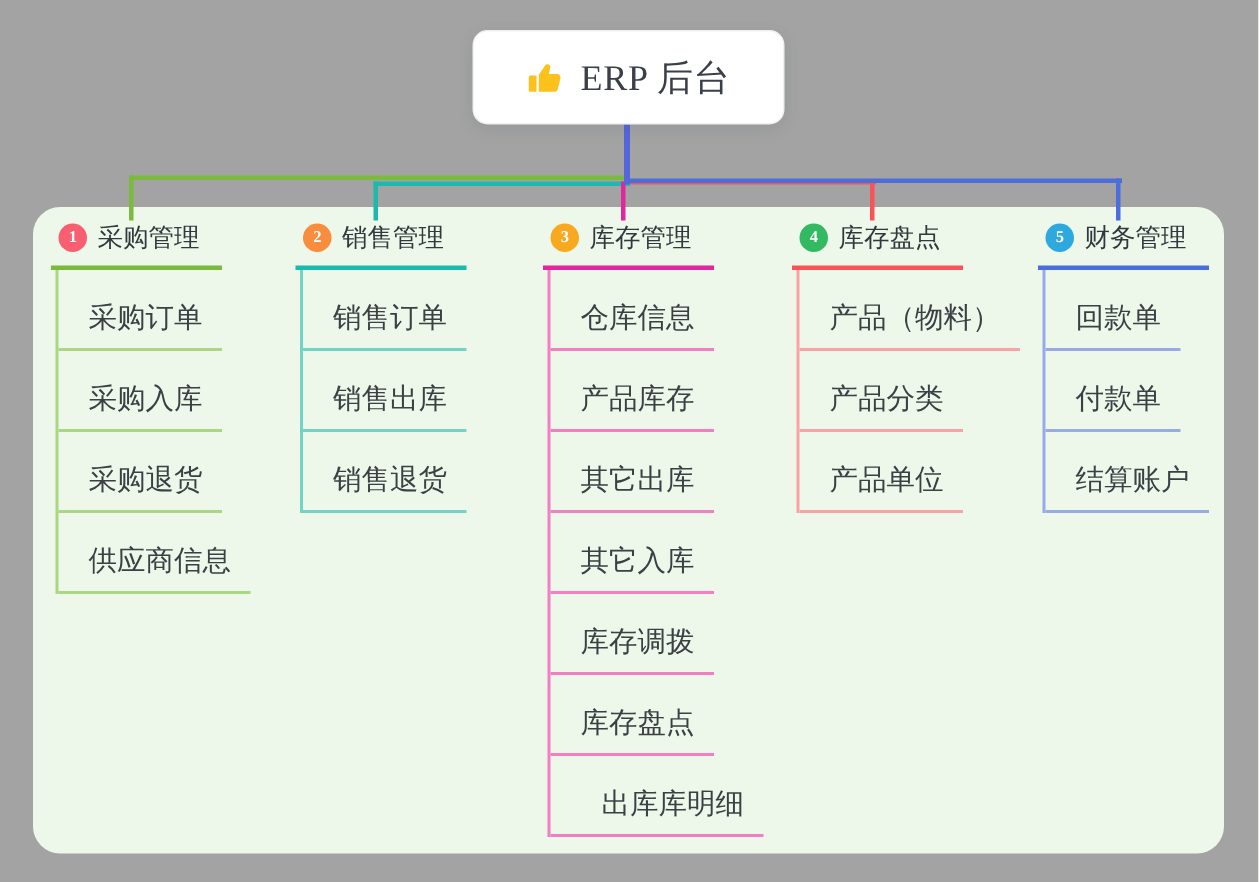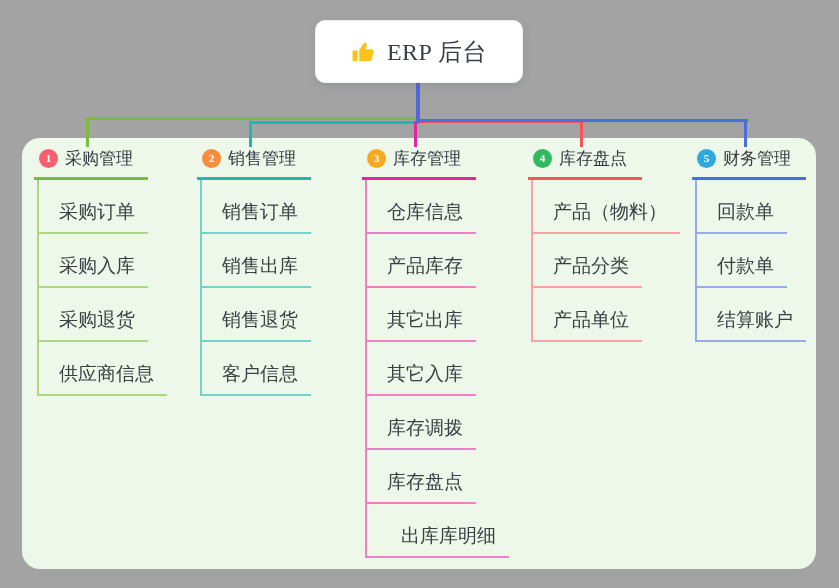--- a/index.html
+++ b/index.html
@@ -95,23 +95,20 @@
         <div class="children" style="border-left: 2px solid rgb(114, 212, 201);">
           <div class="child-row">
             <span style="border-bottom: 2px solid rgb(114, 212, 201);">销售订单</span>
           </div>
           <div class="child-row">
             <span style="border-bottom: 2px solid rgb(114, 212, 201);">销售出库</span>
           </div>
           <div class="child-row">
             <span style="border-bottom: 2px solid rgb(114, 212, 201);">销售退货</span>
           </div>
-          <div class="child-row">
-            <span style="border-bottom: 2px solid rgb(114, 212, 201);">客户信息</span>
-          </div>
         </div>
       </div>
       <div class="branch-col" style="left: 362px; top: 147px;">
         <div class="branch-title" style="border-bottom: 3px solid rgb(224, 39, 158);">
           <span class="badge" style="background: rgb(248, 169, 31);">3</span>
           <span class="branch-label">库存管理</span>
         </div>
         <div class="children" style="border-left: 2px solid rgb(241, 127, 194);">
           <div class="child-row">
             <span style="border-bottom: 2px solid rgb(241, 127, 194);">仓库信息</span>

